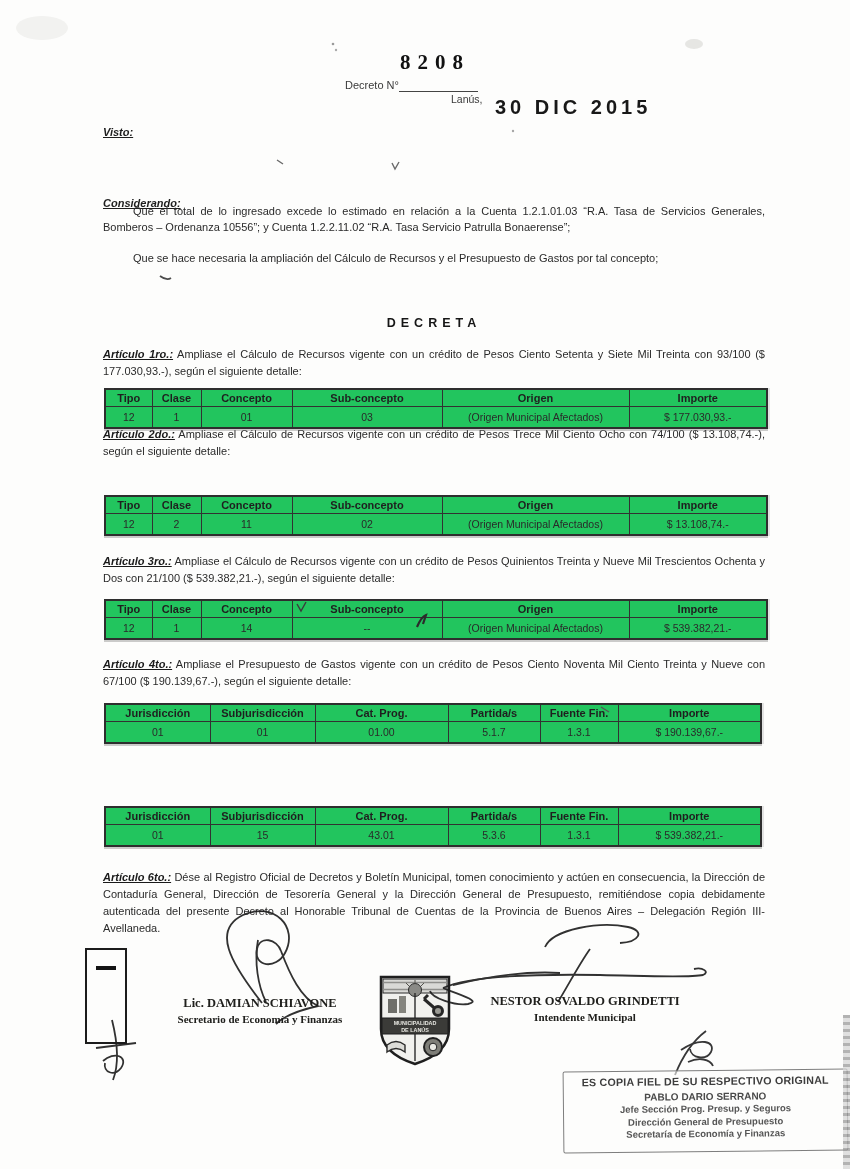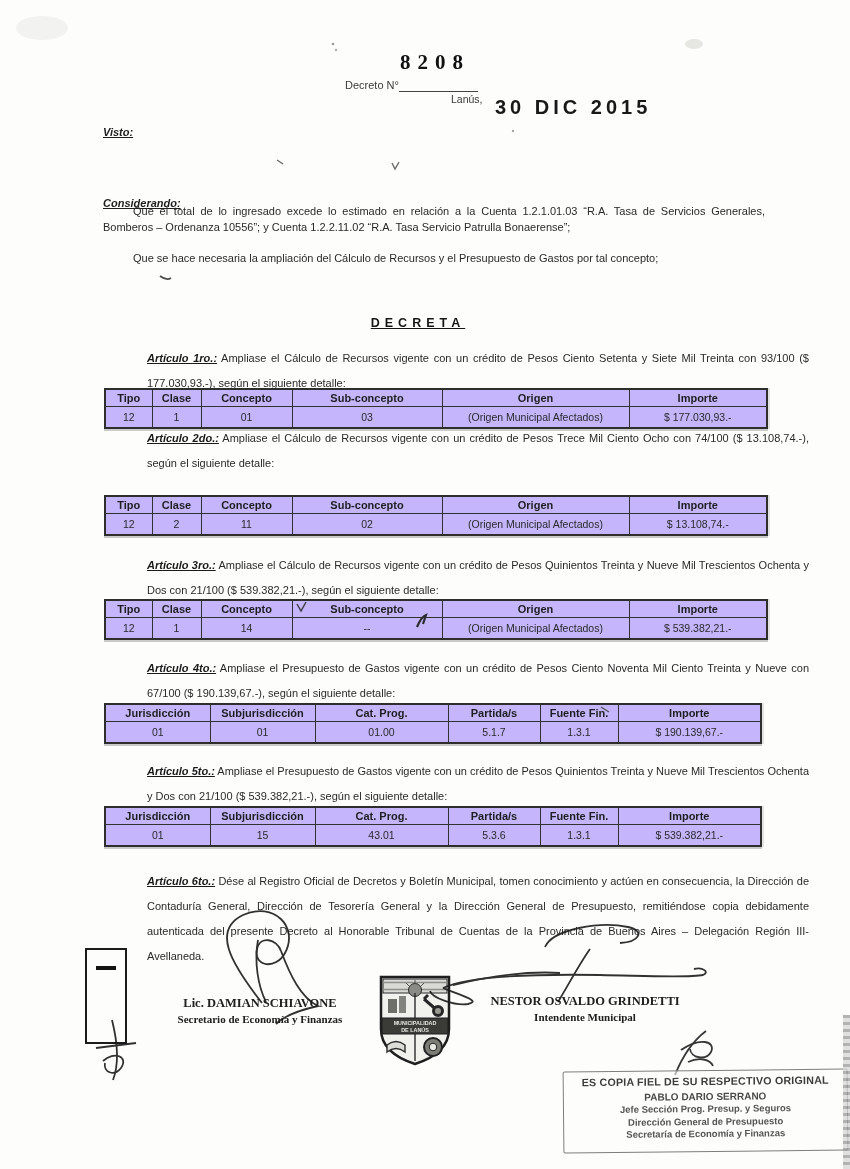--- a/index.html
+++ b/index.html
@@ -17,28 +17,28 @@
               font-family:Liberation Sans, sans-serif;color:#181818;}
 
   .hu{font-weight:bold;font-style:italic;text-decoration:underline;font-size:11px;color:#1e1e1e;}
   .visto-h{left:103px;top:126px;}
   .visto-body{left:103px;top:141px;width:662px;font-size:11px;text-indent:35px;margin:0;color:#2a2a2a;}
   .cons-h{left:103px;top:177px;margin-top:20px;}
 
   .para{position:absolute;left:103px;width:662px;font-size:11px;line-height:16px;
         text-align:justify;margin:0;color:#2a2a2a;}
   .ind{text-indent:30px;}
-  .decreta{left:87px;top:316px;width:662px;text-align:center;font-weight:bold;font-size:12.5px;
-           letter-spacing:5px;text-decoration:underline;color:#161616;}
-
-  .article{line-height:25px;margin-left:44px;}
+  .decreta{left:103px;top:316px;width:662px;text-align:center;font-weight:bold;font-size:12.5px;
+           letter-spacing:5px;color:#161616;}
+
+  .article{line-height:17px;}
   .alabel{font-weight:bold;font-style:italic;text-decoration:underline;color:#1a1a1a;}
 
   table.t{position:absolute;left:104px;border-collapse:collapse;table-layout:fixed;
-          font-size:10.5px;background:#c4b5fd;border:2px solid #2e2e2e;
+          font-size:10.5px;background:#22c55e;border:2px solid #2e2e2e;
           box-shadow:0 2px 0 rgba(110,110,110,.35),2px 0 0 rgba(150,150,150,.25);}
   table.t th{font-weight:bold;font-size:11px;height:16px;color:#1f1f1f;}
   table.t th,table.t td{border:1.3px solid #323232;text-align:center;padding:0;}
   table.t td{height:20px;color:#2a2a2a;}
 
   .sig{position:absolute;text-align:center;font-family:"Liberation Serif",serif;color:#20201d;}
   .sig-name{font-weight:bold;font-size:12.5px;}
   .sig-title{font-weight:bold;font-size:11px;margin-top:2px;}
   .sig-left{left:150px;top:996px;width:220px;}
   .sig-right{left:475px;top:994px;width:220px;}
@@ -72,21 +72,20 @@
 
   <p class="para ind" style="top:203px">Que el total de lo ingresado excede lo estimado en relación a la Cuenta 1.2.1.01.03 “R.A. Tasa de Servicios Generales, Bomberos – Ordenanza 10556”; y Cuenta 1.2.2.11.02 “R.A. Tasa Servicio Patrulla Bonaerense”;</p>
   <p class="para ind" style="top:250px">Que se hace necesaria la ampliación del Cálculo de Recursos y el Presupuesto de Gastos por tal concepto;</p>
 
   <div class="abs decreta">DECRETA</div>
 
   <p class="para article" style="top:346px"><span class="alabel">Artículo 1ro.:</span> <span>Ampliase el  Cálculo de Recursos vigente con un crédito de Pesos Ciento Setenta y Siete Mil Treinta con 93/100 ($ 177.030,93.-), según el siguiente detalle:</span></p>
   <p class="para article" style="top:426px"><span class="alabel">Artículo 2do.:</span> <span>Ampliase el  Cálculo de Recursos vigente con un crédito de Pesos Trece Mil Ciento Ocho con 74/100 ($ 13.108,74.-), según el siguiente detalle:</span></p>
   <p class="para article" style="top:553px"><span class="alabel">Artículo 3ro.:</span> <span>Ampliase el  Cálculo de Recursos vigente con un crédito de Pesos Quinientos Treinta y Nueve Mil Trescientos Ochenta y Dos con 21/100 ($ 539.382,21.-), según el siguiente detalle:</span></p>
   <p class="para article" style="top:656px"><span class="alabel">Artículo 4to.:</span> <span>Ampliase el Presupuesto de Gastos vigente con un crédito de Pesos Ciento Noventa Mil Ciento Treinta y Nueve con 67/100 ($ 190.139,67.-), según el siguiente detalle:</span></p>
-  <p class="para article" style="top:759px"><span class="alabel">Artículo 5to.:</span> <span>Ampliase el Presupuesto de Gastos vigente con un crédito de Pesos Quinientos Treinta y Nueve Mil Trescientos Ochenta y Dos con 21/100 ($ 539.382,21.-), según el siguiente detalle:</span></p>
   <p class="para article" style="top:869px"><span class="alabel">Artículo 6to.:</span> <span>Dése al Registro Oficial de Decretos y Boletín Municipal, tomen conocimiento y actúen en consecuencia, la Dirección de Contaduría General, Dirección de Tesorería General y la Dirección General de Presupuesto, remitiéndose copia debidamente autenticada del presente Decreto al Honorable Tribunal de Cuentas de la Provincia de Buenos Aires – Delegación Región III- Avellaneda.</span></p>
 
   <table class="t" style="top:388px">
     <colgroup>
         <col style="width:47px">
         <col style="width:49px">
         <col style="width:91px">
         <col style="width:150px">
         <col style="width:187px">
         <col style="width:138px">

